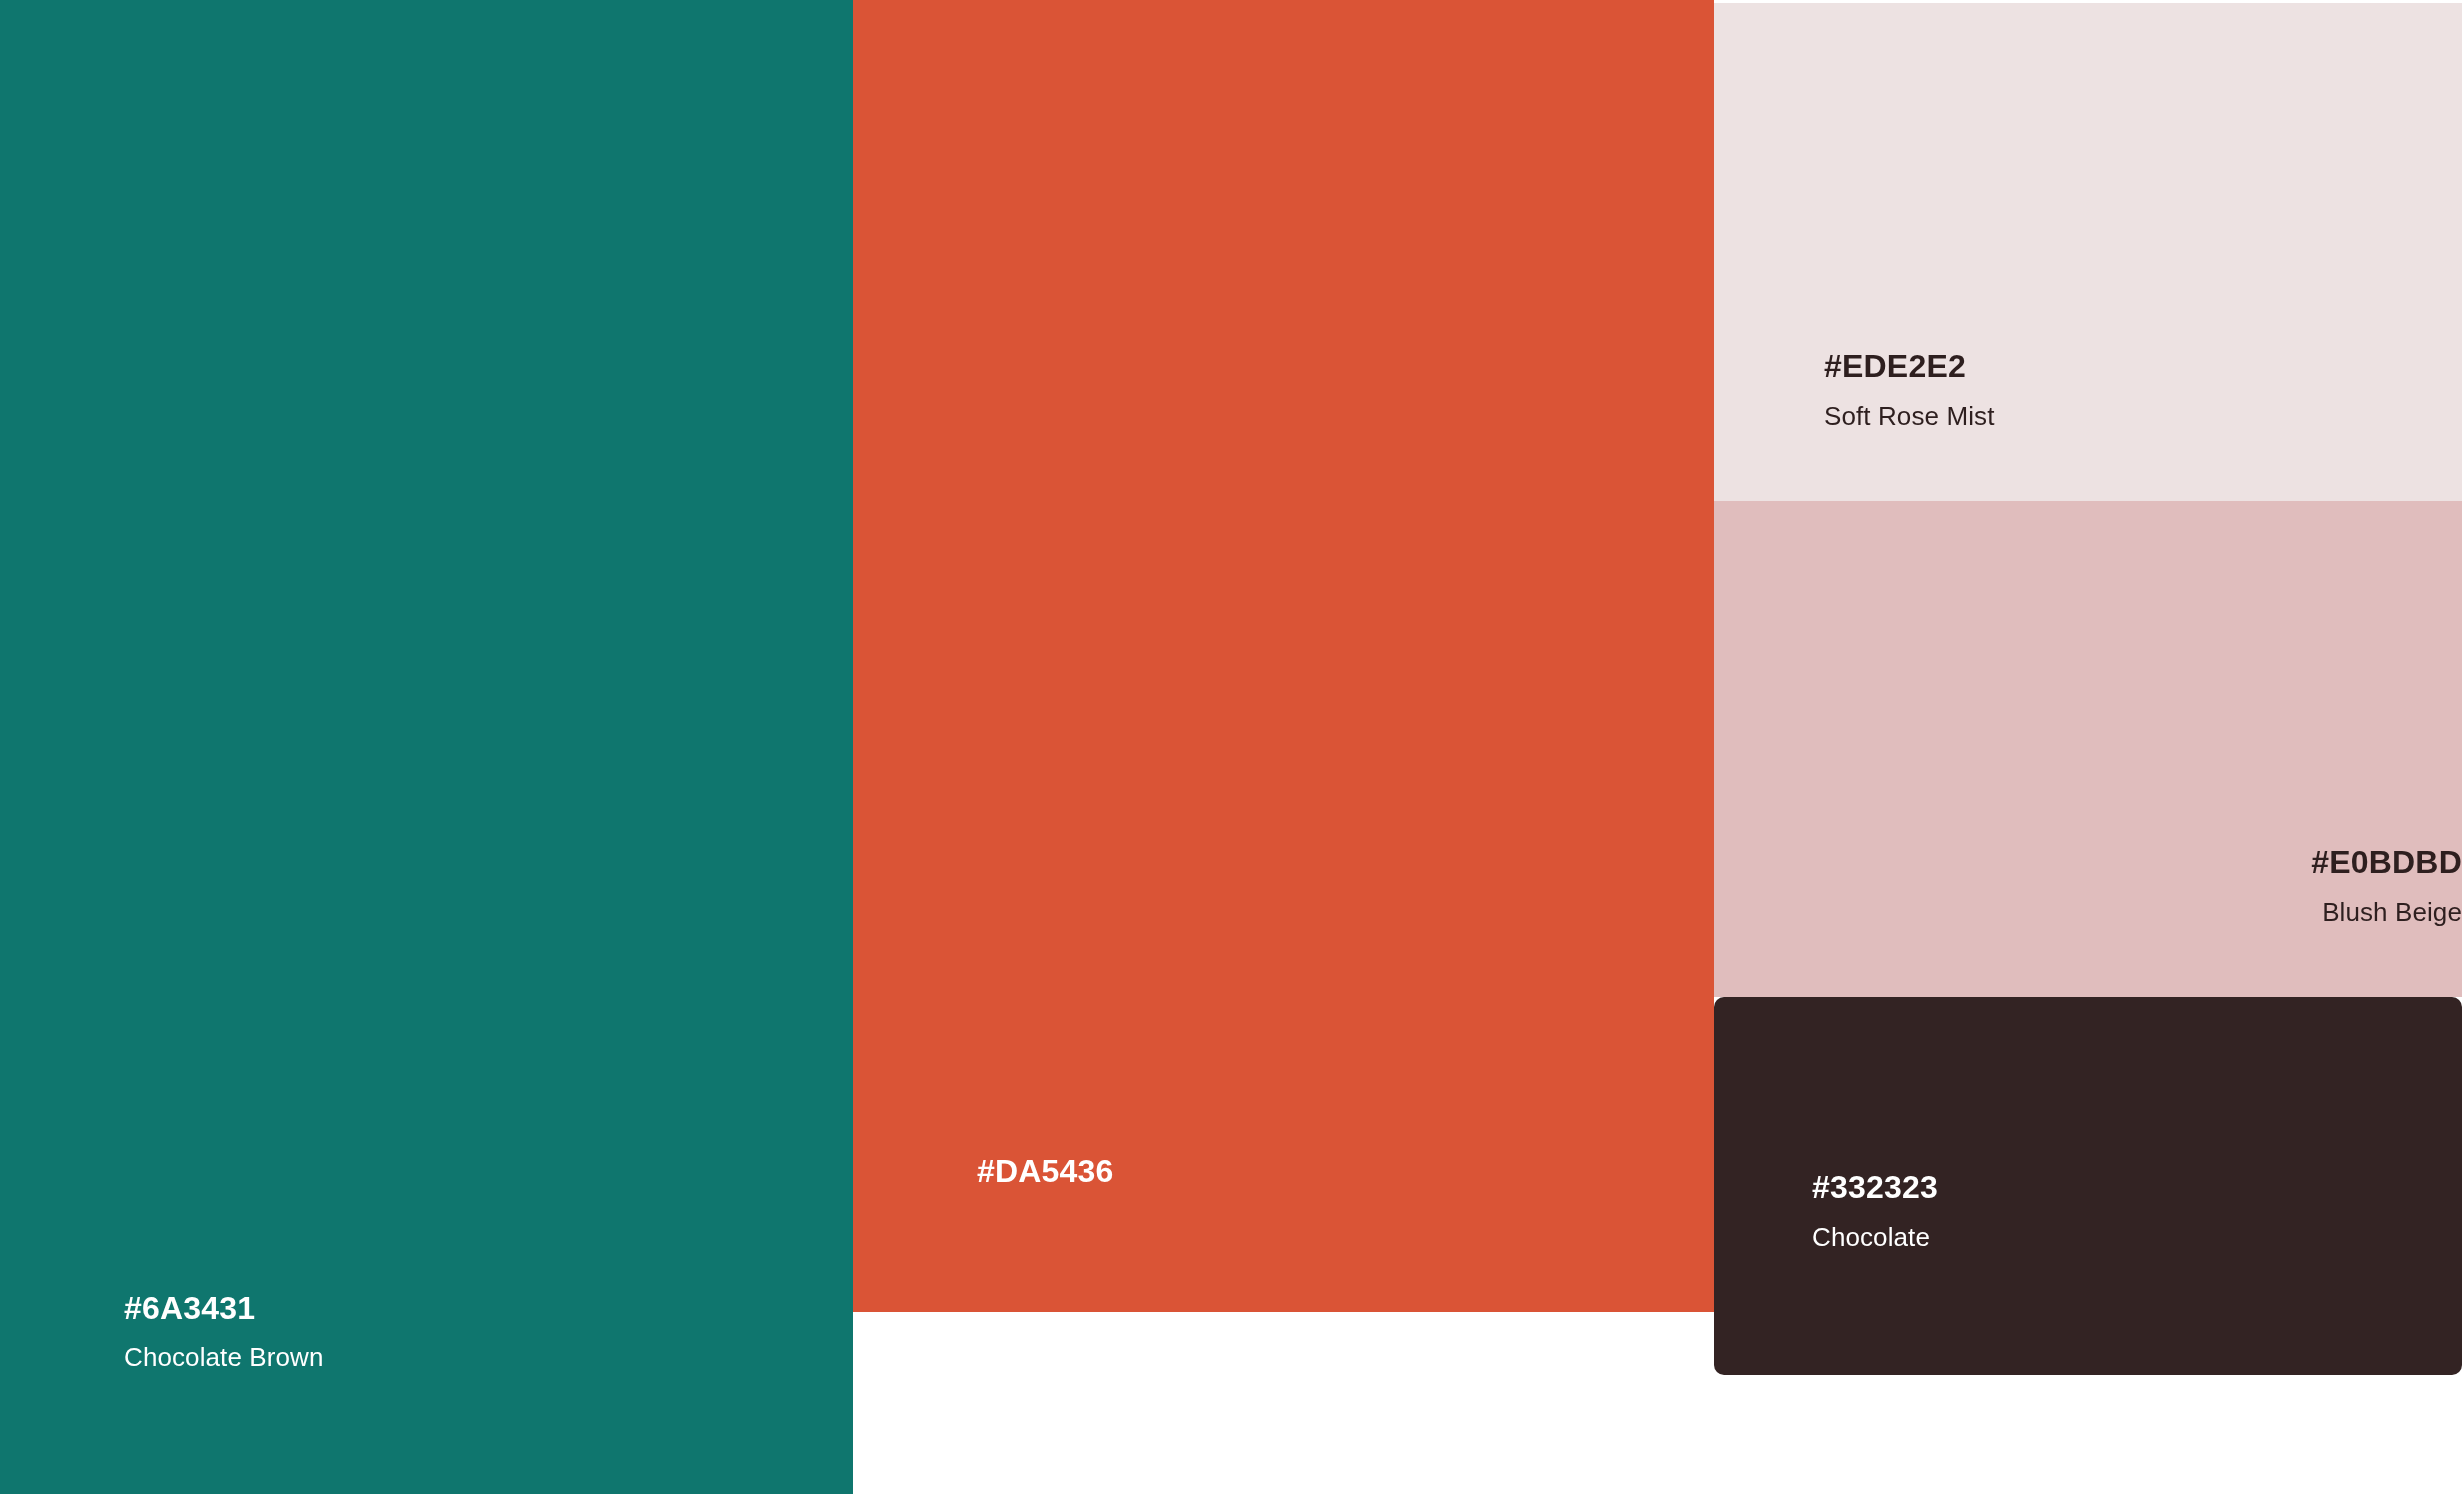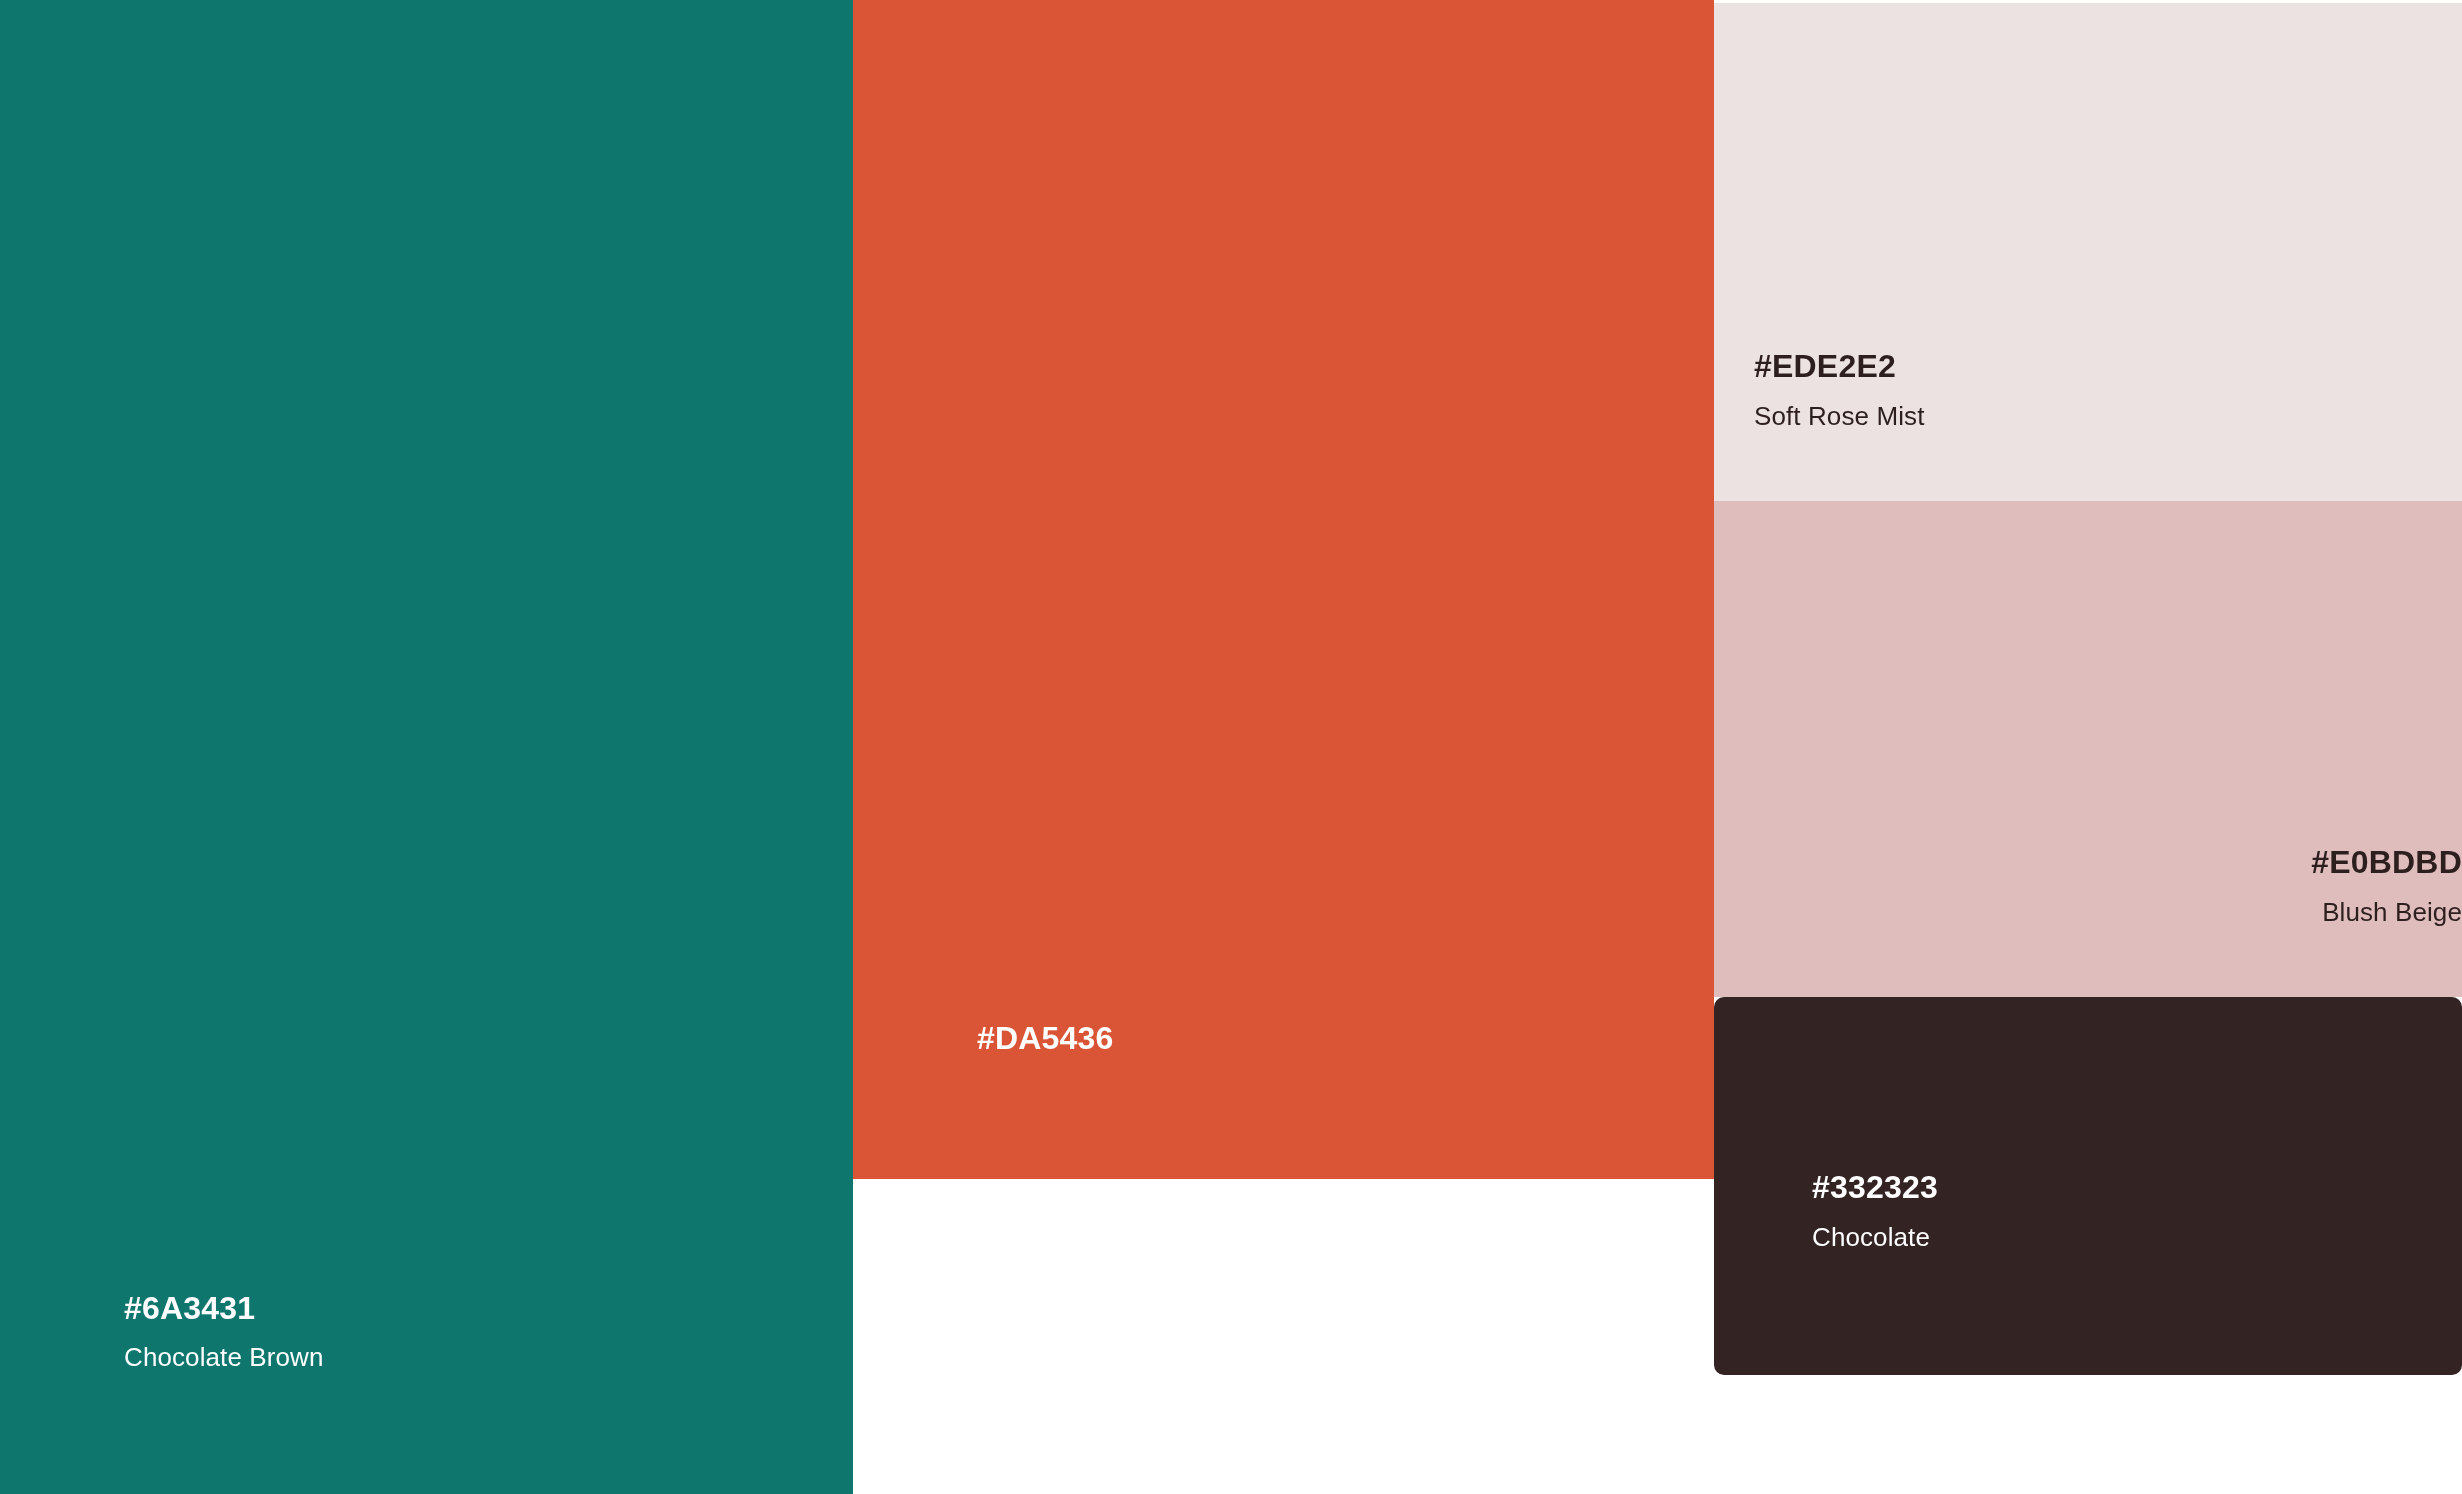--- a/index.html
+++ b/index.html
@@ -56,37 +56,37 @@
   
   .col-main-1 {
     width:853px;
     height:1495px;
   }
   .col-main-1 .swatch-caption { padding:0 0 125px 124px; }
 
   
   .col-main-2 {
     width:861px;
-    height:1179px;
+    height:1312px;
   }
   .col-main-2 .swatch-caption { padding:0 0 125px 124px; }
 
   
   .col-stack {
     width:748px;
     height:1495px;
     display:flex;
     flex-direction:column;
     padding-top:2.6px;           
     background:#ffffff;
   }
   .band-1 { height:498px; }
   .band-2 { height:496px; }
   .band-3 { height:378px;border-radius:10px; }
-  .col-stack .swatch-caption { padding:0 0 72px 40px; }
+  .col-stack .swatch-caption { padding:0 0 72px 110px; }
   .col-stack .band-3 .swatch-caption { padding:0 0 125px 98px; }
 </style>
 </head>
 <body>
 
 <div class="palette">
 
   <div class="swatch col-main-1 on-dark" style="background:#0f766e;">
     <div class="swatch-caption">
       <span class="hex">#6A3431</span>

